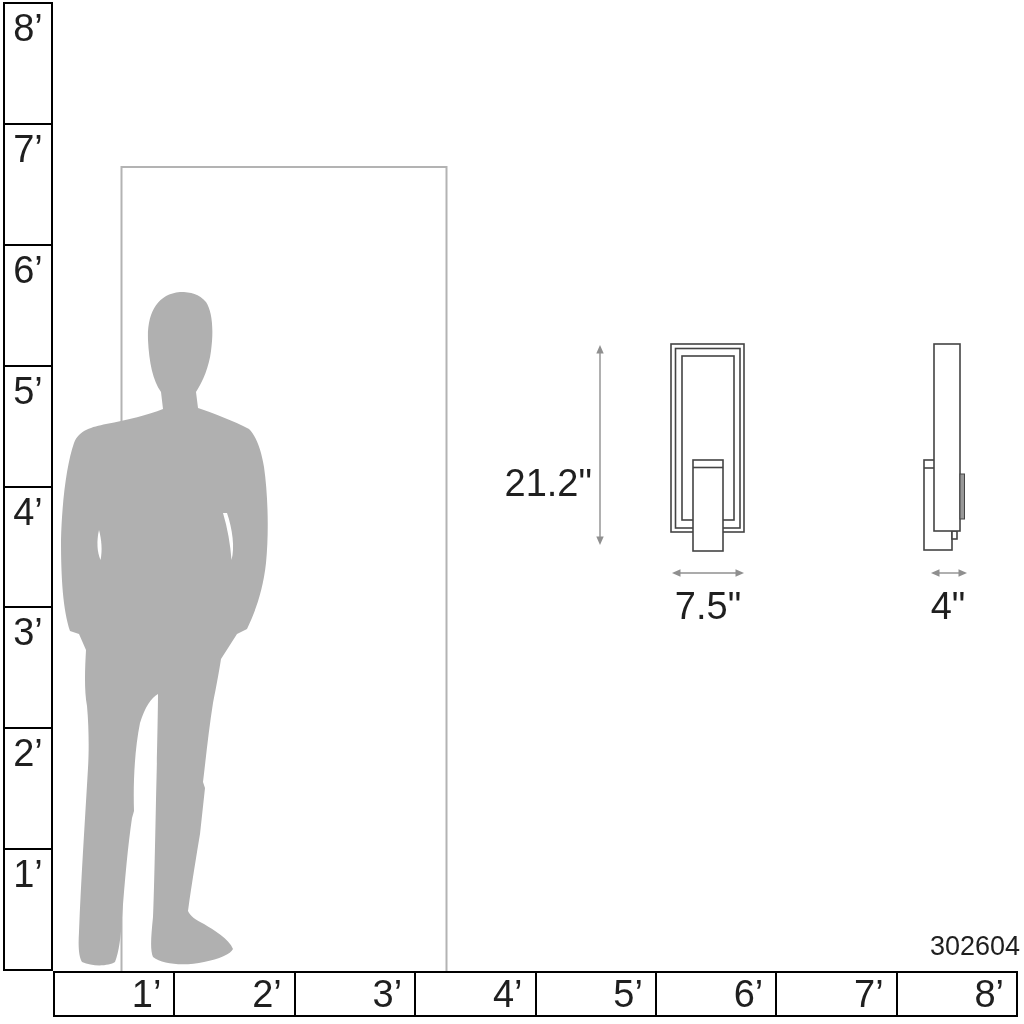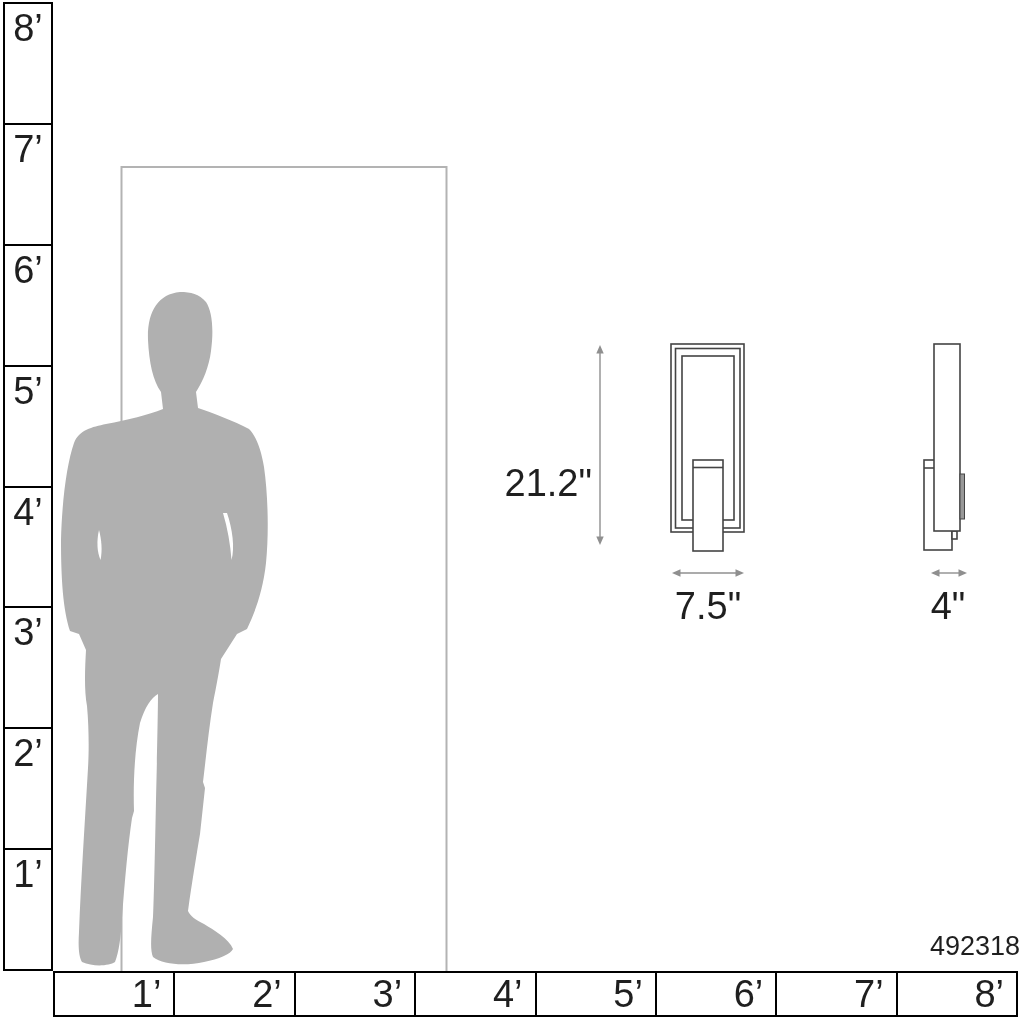--- a/index.html
+++ b/index.html
@@ -157,15 +157,15 @@
     <div class="seg">5’</div>
     <div class="seg">6’</div>
     <div class="seg">7’</div>
     <div class="seg">8’</div>
   </div>
 
   <div class="dim-label dim-height">21.2"</div>
   <div class="dim-label dim-width">7.5"</div>
   <div class="dim-label dim-depth">4"</div>
 
-  <div class="product-code">492318</div>
+  <div class="product-code">302604</div>
 
 </div>
 
 </body></html>

